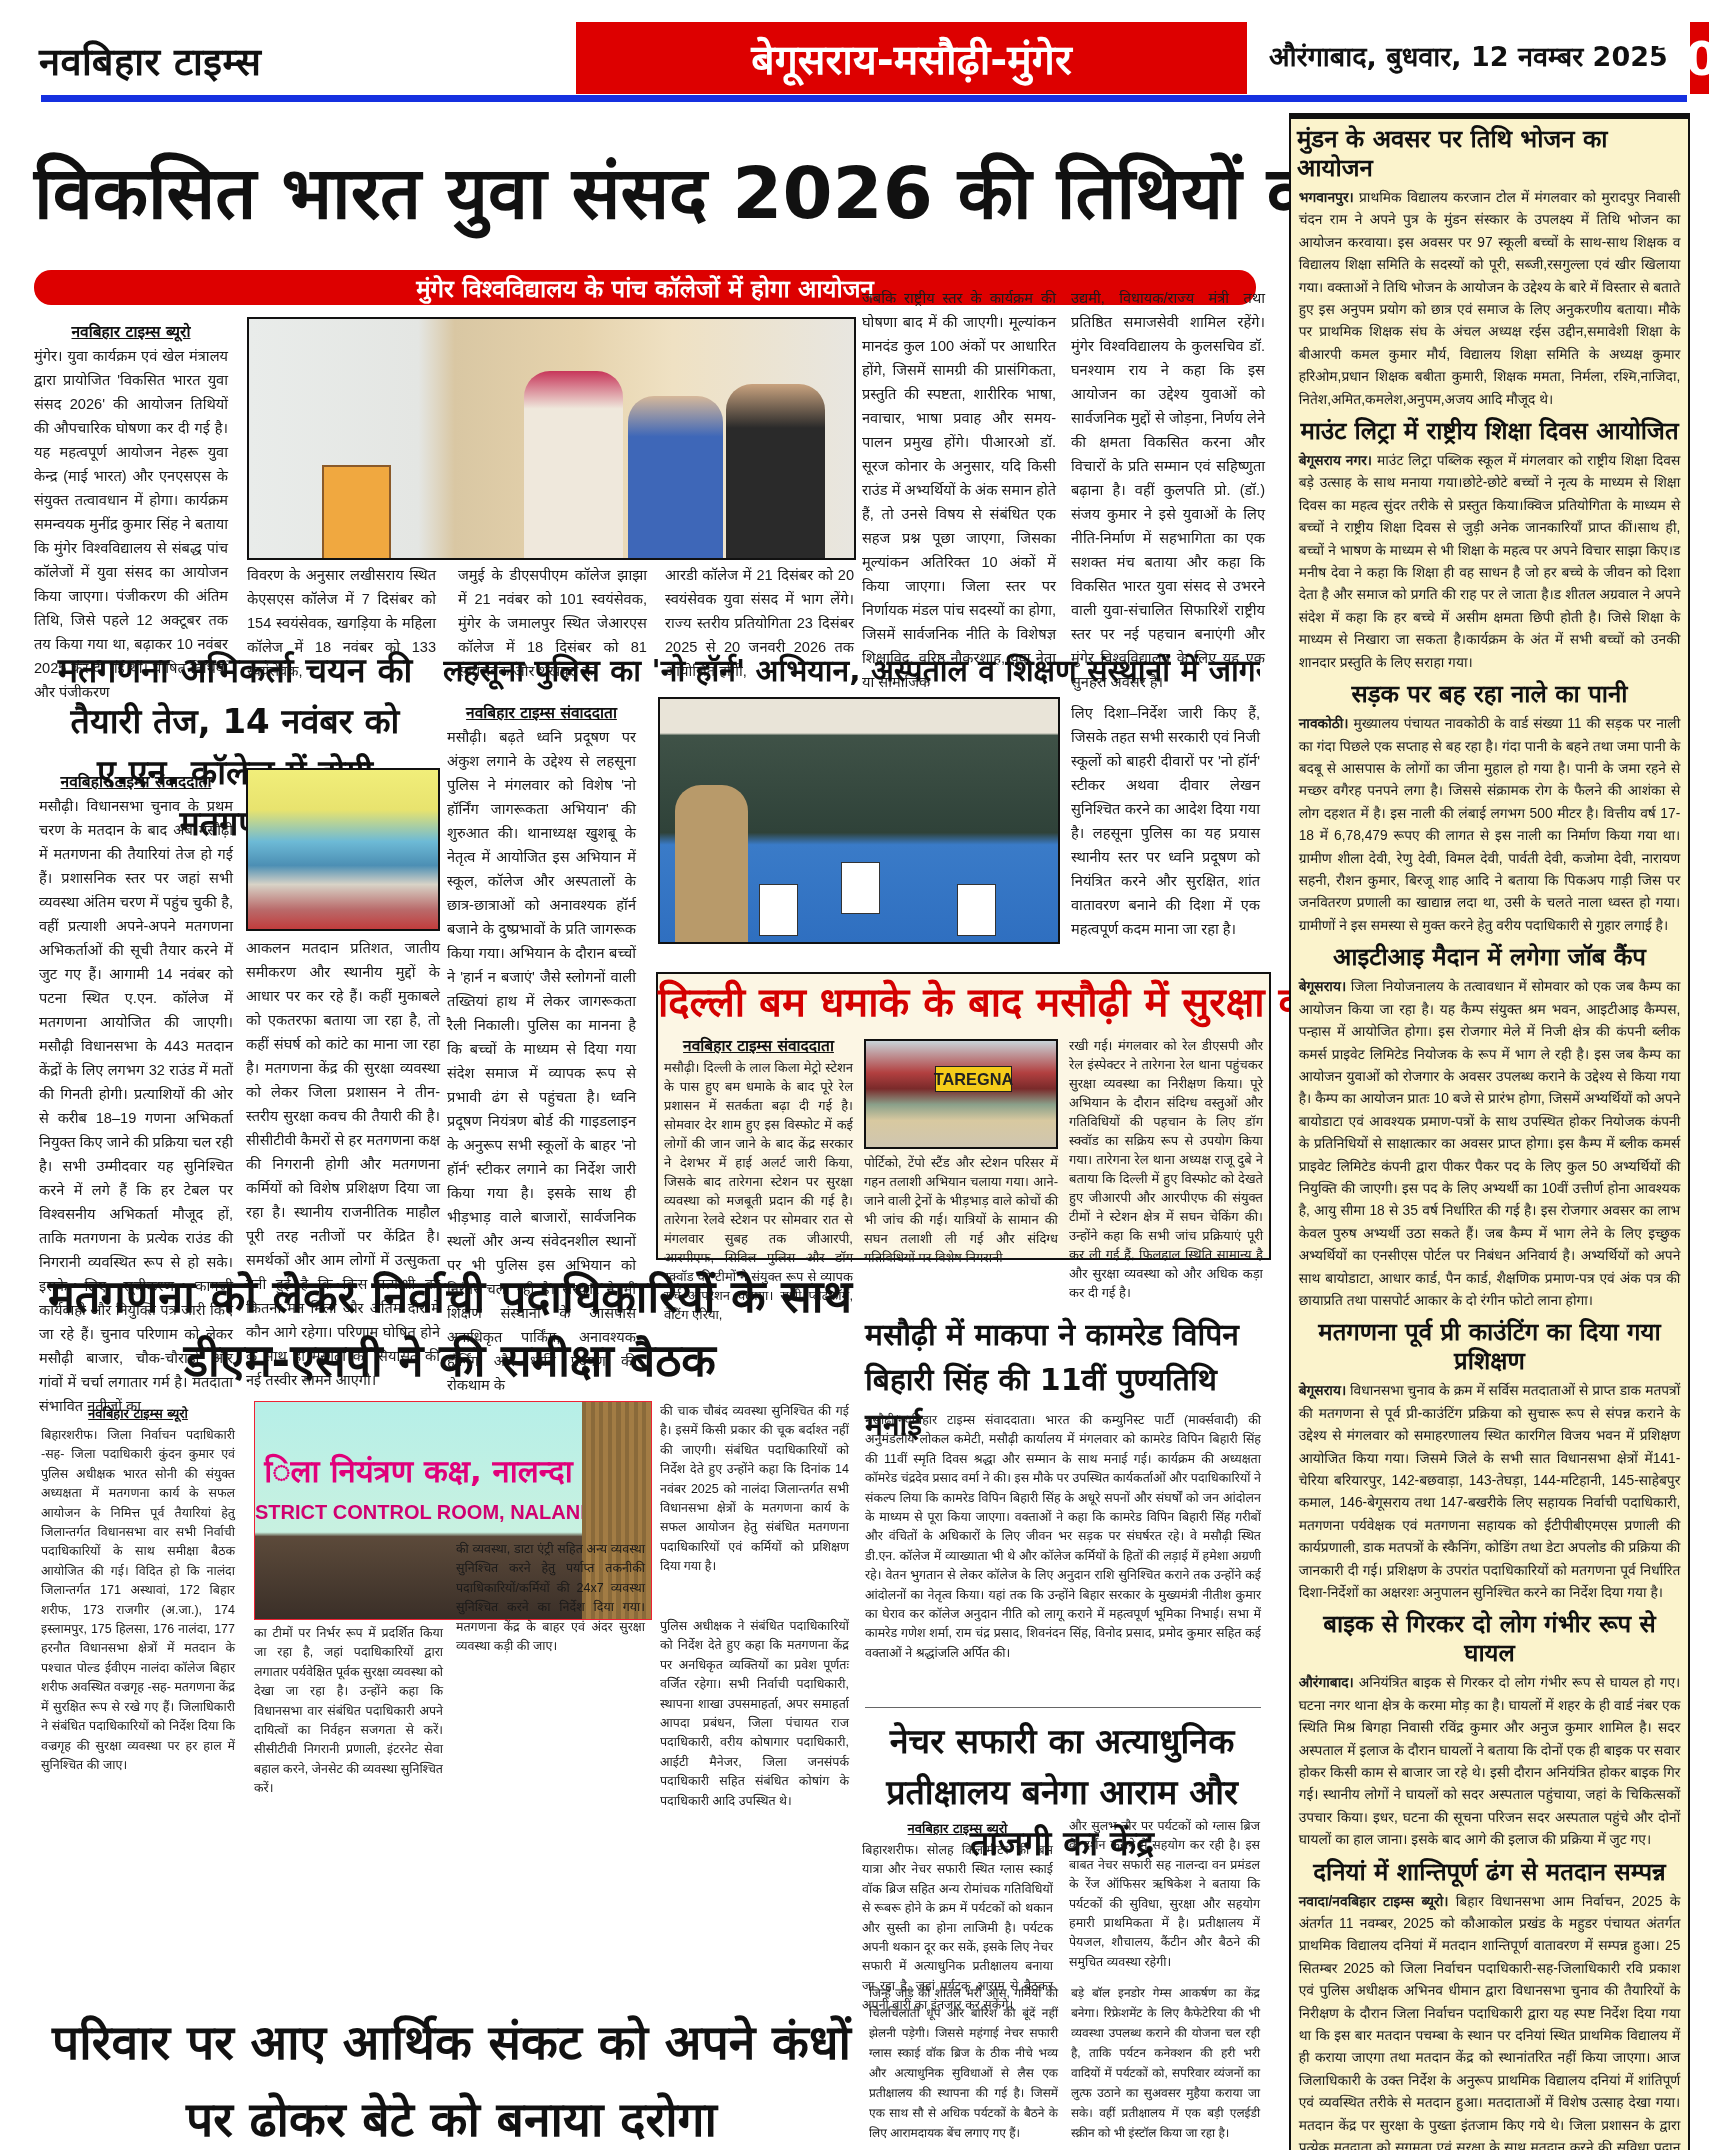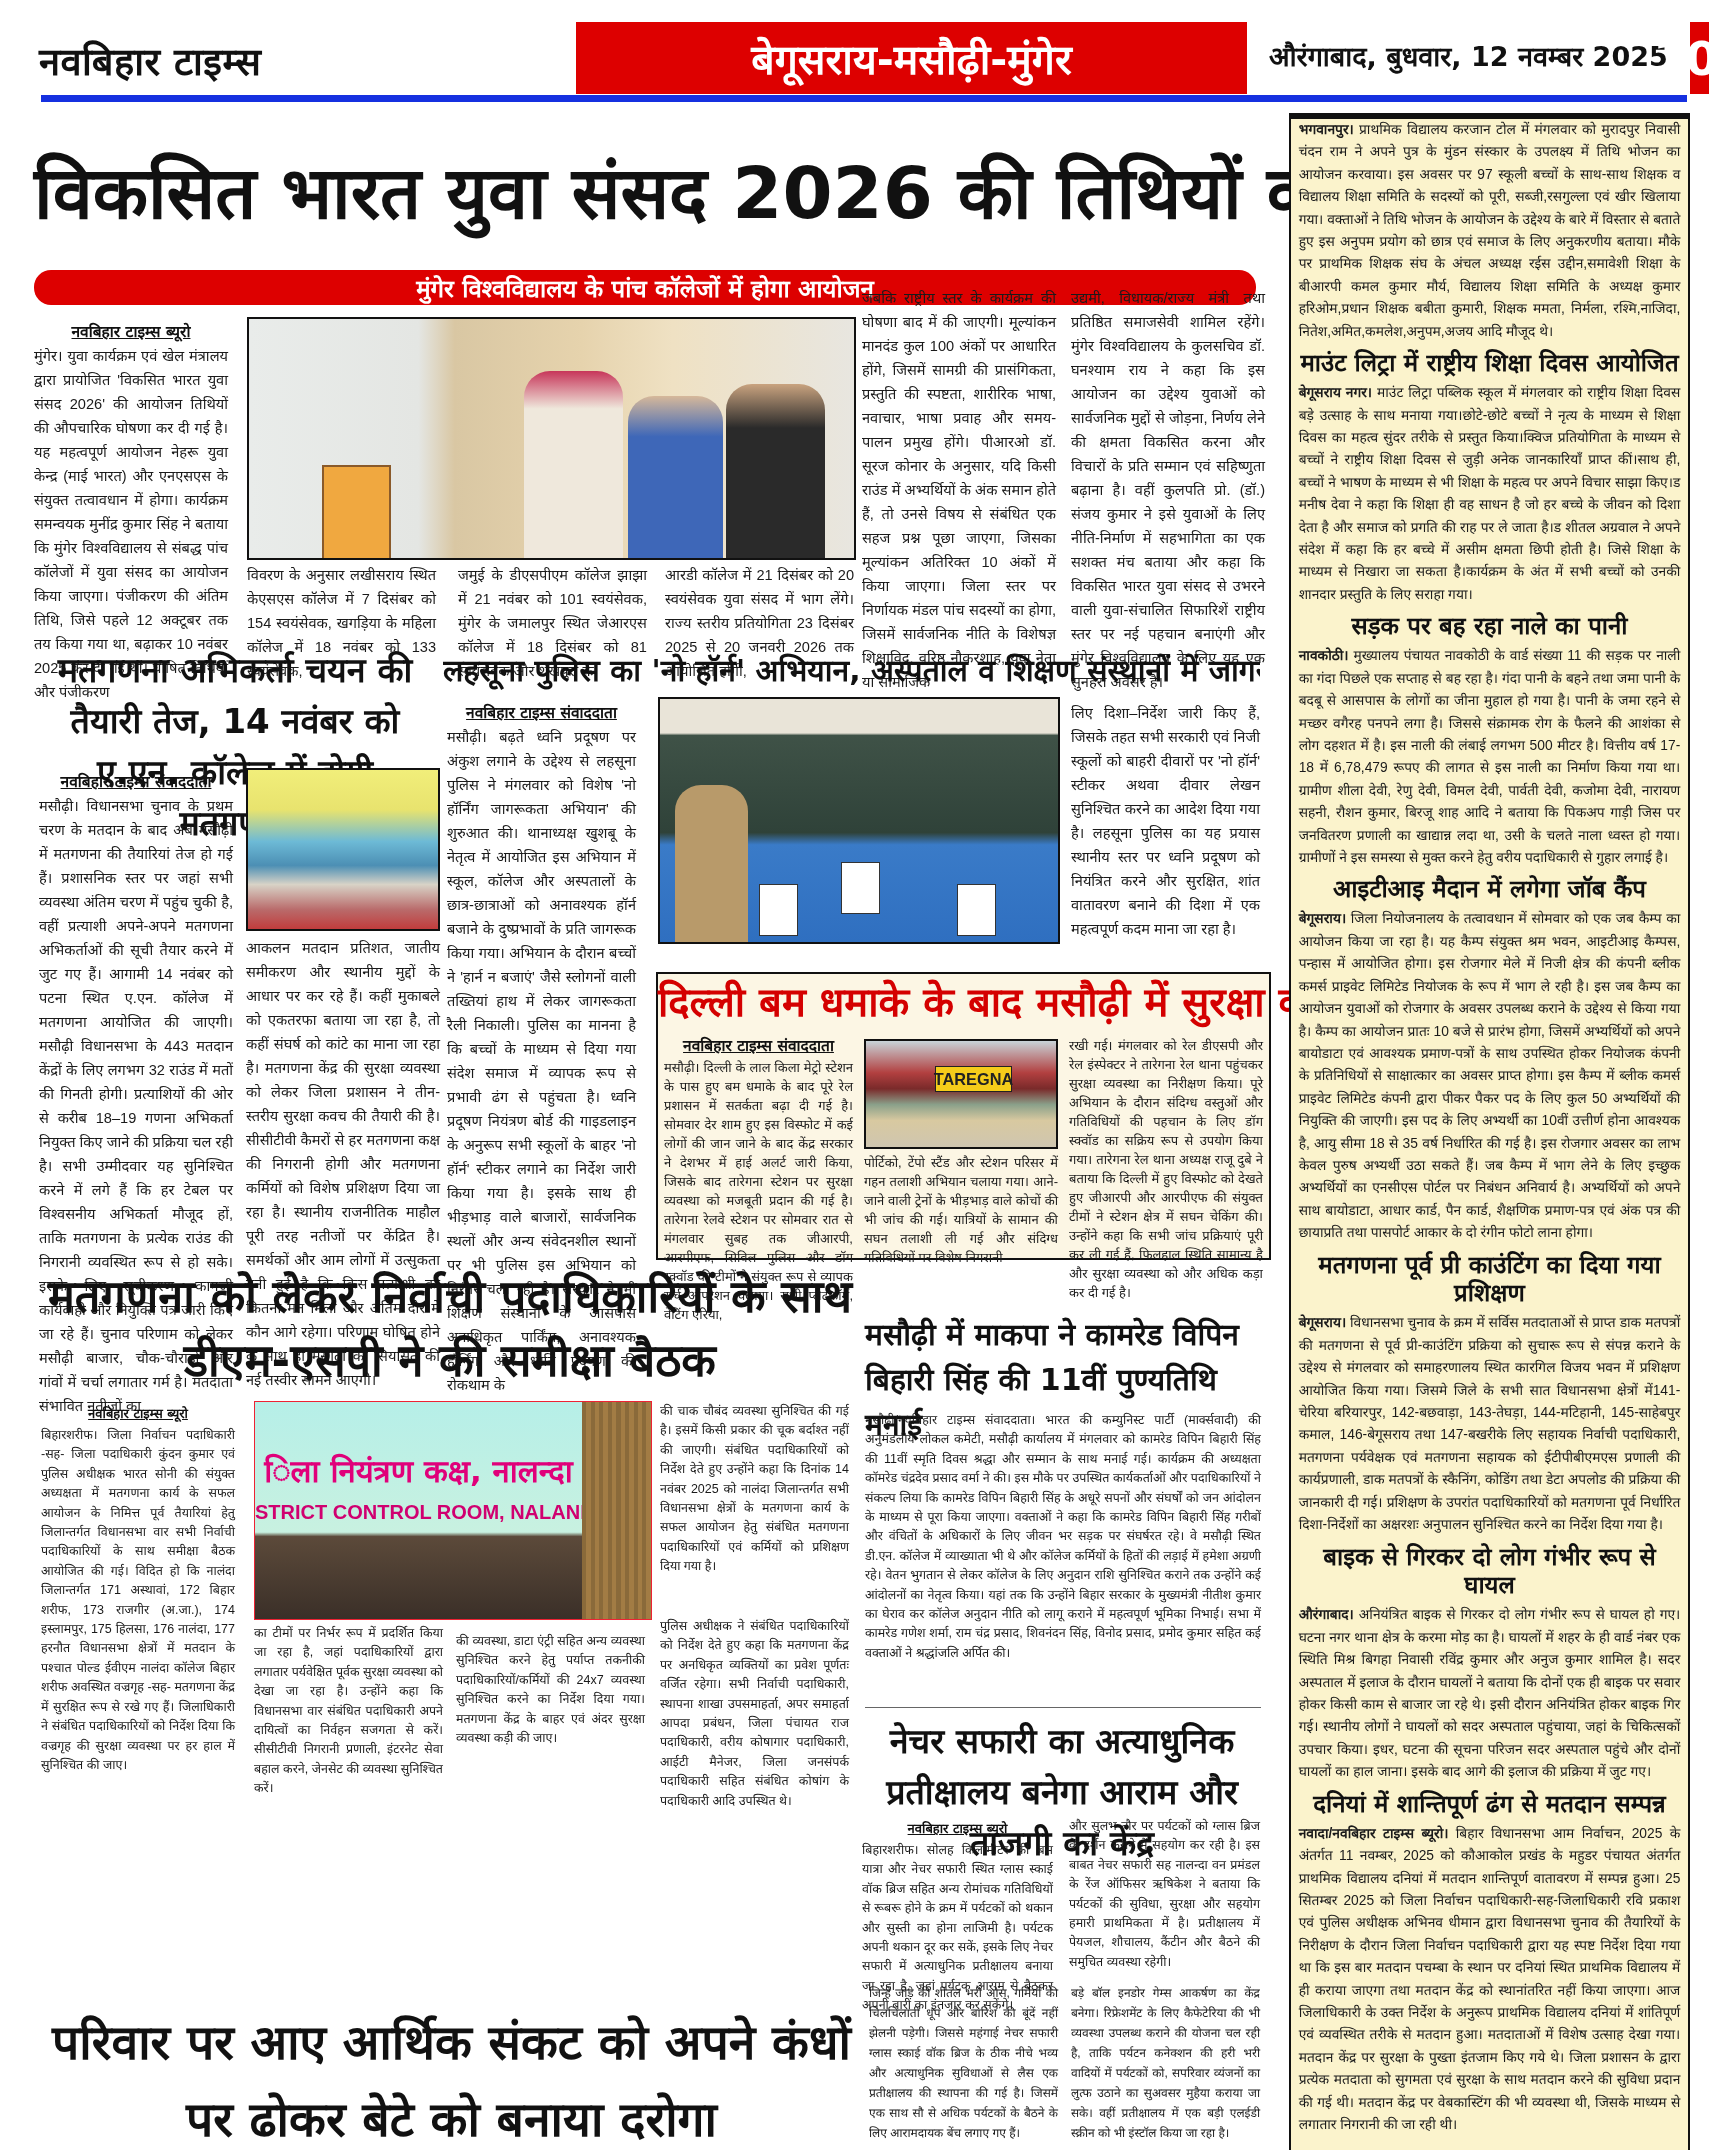--- a/index.html
+++ b/index.html
@@ -108,21 +108,21 @@
   <div class="col" style="font-size:12.5px;line-height:19.4px;">बिहारशरीफ। जिला निर्वाचन पदाधिकारी -सह- जिला पदाधिकारी कुंदन कुमार एवं पुलिस अधीक्षक भारत सोनी की संयुक्त अध्यक्षता में मतगणना कार्य के सफल आयोजन के निमित्त पूर्व तैयारियां हेतु जिलान्तर्गत विधानसभा वार सभी निर्वाची पदाधिकारियों के साथ समीक्षा बैठक आयोजित की गई। विदित हो कि नालंदा जिलान्तर्गत 171 अस्थावां, 172 बिहार शरीफ, 173 राजगीर (अ.जा.), 174 इस्लामपुर, 175 हिलसा, 176 नालंदा, 177 हरनौत विधानसभा क्षेत्रों में मतदान के पश्चात पोल्ड ईवीएम नालंदा कॉलेज बिहार शरीफ अवस्थित वज्रगृह -सह- मतगणना केंद्र में सुरक्षित रूप से रखे गए हैं। जिलाधिकारी ने संबंधित पदाधिकारियों को निर्देश दिया कि वज्रगृह की सुरक्षा व्यवस्था पर हर हाल में सुनिश्चित की जाए।</div>
 </div>
 <div class="abs" style="left:254px;top:1401px;width:398px;height:219px;border:1.7px solid #e23;overflow:hidden;">
   <div style="width:100%;height:100%;background:linear-gradient(180deg,#b6efe8 0%,#c8f1e0 60%,#5c4a3a 62%,#3a2f28 100%);position:relative;">
     <div style="position:absolute;left:0;top:47px;width:327px;text-align:center;color:#e0007a;font-size:31px;font-weight:bold;white-space:nowrap;overflow:hidden;">िला नियंत्रण कक्ष, नालन्दा</div>
     <div style="position:absolute;left:0;top:99px;width:327px;text-align:center;color:#d00070;font-size:20px;font-weight:bold;white-space:nowrap;overflow:hidden;font-family:'Liberation Sans',sans-serif;">STRICT CONTROL ROOM, NALANDA</div>
     <div style="position:absolute;left:327px;top:0;width:71px;height:100%;background:repeating-linear-gradient(90deg,#8a6a3a 0 4.3px,#a27c44 4.3px 8.6px);"></div>
   </div>
 </div>
 <div class="abs col" style="left:254px;top:1624px;width:189px;font-size:12.5px;line-height:19.4px;">का टीमों पर निर्भर रूप में प्रदर्शित किया जा रहा है, जहां पदाधिकारियों द्वारा लगातार पर्यवेक्षित पूर्वक सुरक्षा व्यवस्था को देखा जा रहा है। उन्होंने कहा कि विधानसभा वार संबंधित पदाधिकारी अपने दायित्वों का निर्वहन सजगता से करें। सीसीटीवी निगरानी प्रणाली, इंटरनेट सेवा बहाल करने, जेनसेट की व्यवस्था सुनिश्चित करें।</div>
-<div class="abs col" style="left:456px;top:1632px;width:189px;font-size:12.5px;line-height:19.4px;">की व्यवस्था, डाटा एंट्री सहित अन्य व्यवस्था सुनिश्चित करने हेतु पर्याप्त तकनीकी पदाधिकारियों/कर्मियों की 24x7 व्यवस्था सुनिश्चित करने का निर्देश दिया गया। मतगणना केंद्र के बाहर एवं अंदर सुरक्षा व्यवस्था कड़ी की जाए।</div>
+<div class="abs col" style="left:456px;top:1540px;width:189px;font-size:12.5px;line-height:19.4px;">की व्यवस्था, डाटा एंट्री सहित अन्य व्यवस्था सुनिश्चित करने हेतु पर्याप्त तकनीकी पदाधिकारियों/कर्मियों की 24x7 व्यवस्था सुनिश्चित करने का निर्देश दिया गया। मतगणना केंद्र के बाहर एवं अंदर सुरक्षा व्यवस्था कड़ी की जाए।</div>
 <div class="abs col" style="left:660px;top:1402px;width:189px;font-size:12.5px;line-height:19.4px;">की चाक चौबंद व्यवस्था सुनिश्चित की गई है। इसमें किसी प्रकार की चूक बर्दाश्त नहीं की जाएगी। संबंधित पदाधिकारियों को निर्देश देते हुए उन्होंने कहा कि दिनांक 14 नवंबर 2025 को नालंदा जिलान्तर्गत सभी विधानसभा क्षेत्रों के मतगणना कार्य के सफल आयोजन हेतु संबंधित मतगणना पदाधिकारियों एवं कर्मियों को प्रशिक्षण दिया गया है।</div>
 <div class="abs col" style="left:660px;top:1617px;width:189px;font-size:12.5px;line-height:19.4px;">पुलिस अधीक्षक ने संबंधित पदाधिकारियों को निर्देश देते हुए कहा कि मतगणना केंद्र पर अनधिकृत व्यक्तियों का प्रवेश पूर्णतः वर्जित रहेगा। सभी निर्वाची पदाधिकारी, स्थापना शाखा उपसमाहर्ता, अपर समाहर्ता आपदा प्रबंधन, जिला पंचायत राज पदाधिकारी, वरीय कोषागार पदाधिकारी, आईटी मैनेजर, जिला जनसंपर्क पदाधिकारी सहित संबंधित कोषांग के पदाधिकारी आदि उपस्थित थे।</div>
 
 <div class="abs headline" style="left:865px;top:1312px;width:400px;font-size:30px;line-height:45px;">मसौढ़ी में माकपा ने कामरेड विपिन बिहारी सिंह की 11वीं पुण्यतिथि मनाई</div>
 <div class="abs col" style="left:865px;top:1411px;width:396px;font-size:12.5px;line-height:19.4px;">मसौढ़ी/नवबिहार टाइम्स संवाददाता। भारत की कम्युनिस्ट पार्टी (मार्क्सवादी) की अनुमंडलीय लोकल कमेटी, मसौढ़ी कार्यालय में मंगलवार को कामरेड विपिन बिहारी सिंह की 11वीं स्मृति दिवस श्रद्धा और सम्मान के साथ मनाई गई। कार्यक्रम की अध्यक्षता कॉमरेड चंद्रदेव प्रसाद वर्मा ने की। इस मौके पर उपस्थित कार्यकर्ताओं और पदाधिकारियों ने संकल्प लिया कि कामरेड विपिन बिहारी सिंह के अधूरे सपनों और संघर्षों को जन आंदोलन के माध्यम से पूरा किया जाएगा। वक्ताओं ने कहा कि कामरेड विपिन बिहारी सिंह गरीबों और वंचितों के अधिकारों के लिए जीवन भर सड़क पर संघर्षरत रहे। वे मसौढ़ी स्थित डी.एन. कॉलेज में व्याख्याता भी थे और कॉलेज कर्मियों के हितों की लड़ाई में हमेशा अग्रणी रहे। वेतन भुगतान से लेकर कॉलेज के लिए अनुदान राशि सुनिश्चित कराने तक उन्होंने कई आंदोलनों का नेतृत्व किया। यहां तक कि उन्होंने बिहार सरकार के मुख्यमंत्री नीतीश कुमार का घेराव कर कॉलेज अनुदान नीति को लागू कराने में महत्वपूर्ण भूमिका निभाई। सभा में कामरेड गणेश शर्मा, राम चंद्र प्रसाद, शिवनंदन सिंह, विनोद प्रसाद, प्रमोद कुमार सहित कई वक्ताओं ने श्रद्धांजलि अर्पित की।</div>
 <div class="abs hr" style="left:865px;top:1707px;width:396px;"></div>
 
 <div class="abs headline" style="left:862px;top:1716px;width:400px;font-size:34px;line-height:51px;text-align:center;">नेचर सफारी का अत्याधुनिक प्रतीक्षालय बनेगा आराम और ताजगी का केंद्र</div>
 <div class="abs" style="left:862px;top:1817px;width:191px;">
   <span class="byline" style="font-size:13px;">नवबिहार टाइम्स ब्यूरो</span>
@@ -131,20 +131,21 @@
 <div class="abs col" style="left:1069px;top:1817px;width:191px;font-size:12.5px;line-height:19.4px;">और सुलभ तौर पर पर्यटकों को ग्लास ब्रिज के दर्शन कराने में सहयोग कर रही है। इस बाबत नेचर सफारी सह नालन्दा वन प्रमंडल के रेंज ऑफिसर ऋषिकेश ने बताया कि पर्यटकों की सुविधा, सुरक्षा और सहयोग हमारी प्राथमिकता में है। प्रतीक्षालय में पेयजल, शौचालय, कैंटीन और बैठने की समुचित व्यवस्था रहेगी।</div>
 
 <div class="abs headline" style="left:43px;top:2004px;width:817px;font-size:48px;line-height:77px;text-align:center;">परिवार पर आए आर्थिक संकट को अपने कंधों पर ढोकर बेटे को बनाया दरोगा</div>
 
 <div class="abs col" style="left:869px;top:1983px;width:189px;font-size:12px;line-height:20px;">जिन्हें जोड़े की शीतल भरी ओस, गर्मियों की चिलचिलाती धूप और बारिश की बूंदें नहीं झेलनी पड़ेगी। जिससे महंगाई नेचर सफारी ग्लास स्काई वॉक ब्रिज के ठीक नीचे भव्य और अत्याधुनिक सुविधाओं से लैस एक प्रतीक्षालय की स्थापना की गई है। जिसमें एक साथ सौ से अधिक पर्यटकों के बैठने के लिए आरामदायक बेंच लगाए गए हैं।</div>
 <div class="abs col" style="left:1071px;top:1983px;width:189px;font-size:12px;line-height:20px;">बड़े बॉल इनडोर गेम्स आकर्षण का केंद्र बनेगा। रिफ्रेशमेंट के लिए कैफेटेरिया की भी व्यवस्था उपलब्ध कराने की योजना चल रही है, ताकि पर्यटन कनेक्शन की हरी भरी वादियों में पर्यटकों को, सपरिवार व्यंजनों का लुत्फ उठाने का सुअवसर मुहैया कराया जा सके। वहीं प्रतीक्षालय में एक बड़ी एलईडी स्क्रीन को भी इंस्टॉल किया जा रहा है।</div>
 
 <div class="abs sidebar">
 
   <div>
+    <div class="sb-h" style="text-align:left;">मुंडन के अवसर पर तिथि भोजन का आयोजन</div>
     <div class="sb-p"><b>भगवानपुर।</b> <span>प्राथमिक विद्यालय करजान टोल में मंगलवार को मुरादपुर निवासी चंदन राम ने अपने पुत्र के मुंडन संस्कार के उपलक्ष्य में तिथि भोजन का आयोजन करवाया। इस अवसर पर 97 स्कूली बच्चों के साथ-साथ शिक्षक व विद्यालय शिक्षा समिति के सदस्यों को पूरी, सब्जी,रसगुल्ला एवं खीर खिलाया गया। वक्ताओं ने तिथि भोजन के आयोजन के उद्देश्य के बारे में विस्तार से बताते हुए इस अनुपम प्रयोग को छात्र एवं समाज के लिए अनुकरणीय बताया। मौके पर प्राथमिक शिक्षक संघ के अंचल अध्यक्ष रईस उद्दीन,समावेशी शिक्षा के बीआरपी कमल कुमार मौर्य, विद्यालय शिक्षा समिति के अध्यक्ष कुमार हरिओम,प्रधान शिक्षक बबीता कुमारी, शिक्षक ममता, निर्मला, रश्मि,नाजिदा, नितेश,अमित,कमलेश,अनुपम,अजय आदि मौजूद थे।</span></div>
   </div>
 
   <div>
     <div class="sb-h">माउंट लिट्रा में राष्ट्रीय शिक्षा दिवस आयोजित</div>
     <div class="sb-p"><b>बेगूसराय नगर।</b> <span>माउंट लिट्रा पब्लिक स्कूल में मंगलवार को राष्ट्रीय शिक्षा दिवस बड़े उत्साह के साथ मनाया गया।छोटे-छोटे बच्चों ने नृत्य के माध्यम से शिक्षा दिवस का महत्व सुंदर तरीके से प्रस्तुत किया।क्विज प्रतियोगिता के माध्यम से बच्चों ने राष्ट्रीय शिक्षा दिवस से जुड़ी अनेक जानकारियाँ प्राप्त कीं।साथ ही, बच्चों ने भाषण के माध्यम से भी शिक्षा के महत्व पर अपने विचार साझा किए।ड मनीष देवा ने कहा कि शिक्षा ही वह साधन है जो हर बच्चे के जीवन को दिशा देता है और समाज को प्रगति की राह पर ले जाता है।ड शीतल अग्रवाल ने अपने संदेश में कहा कि हर बच्चे में असीम क्षमता छिपी होती है। जिसे शिक्षा के माध्यम से निखारा जा सकता है।कार्यक्रम के अंत में सभी बच्चों को उनकी शानदार प्रस्तुति के लिए सराहा गया।</span></div>
   </div>
 
   <div>
     <div class="sb-h">सड़क पर बह रहा नाले का पानी</div>

